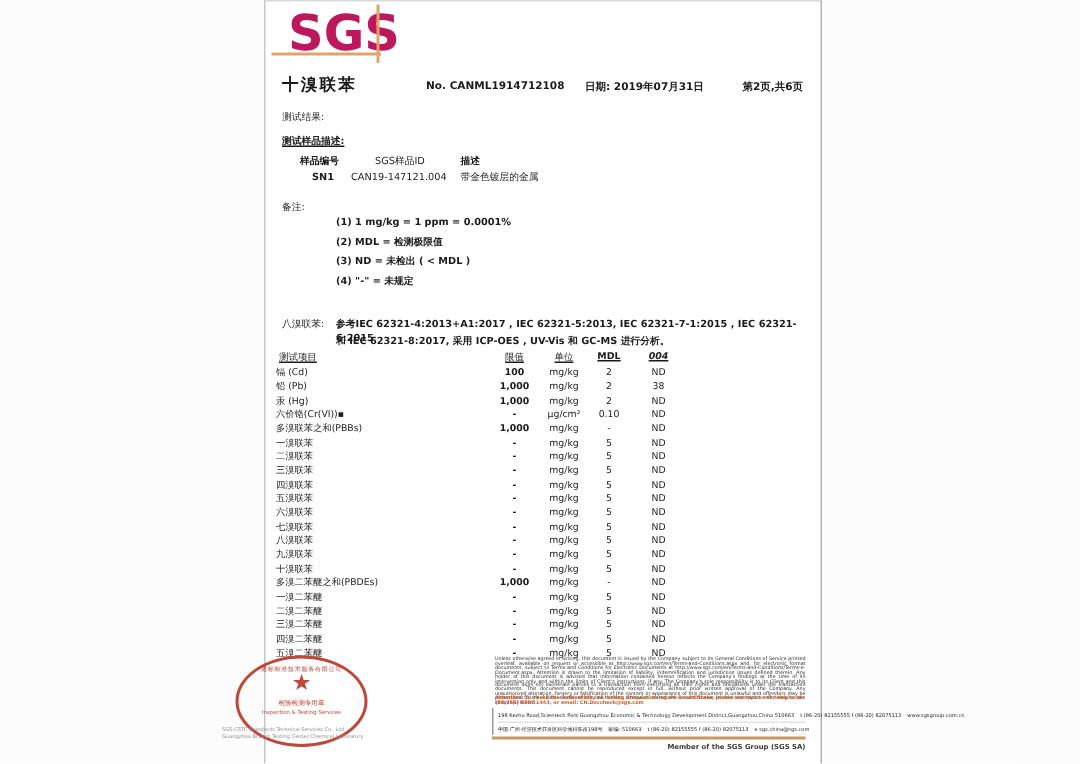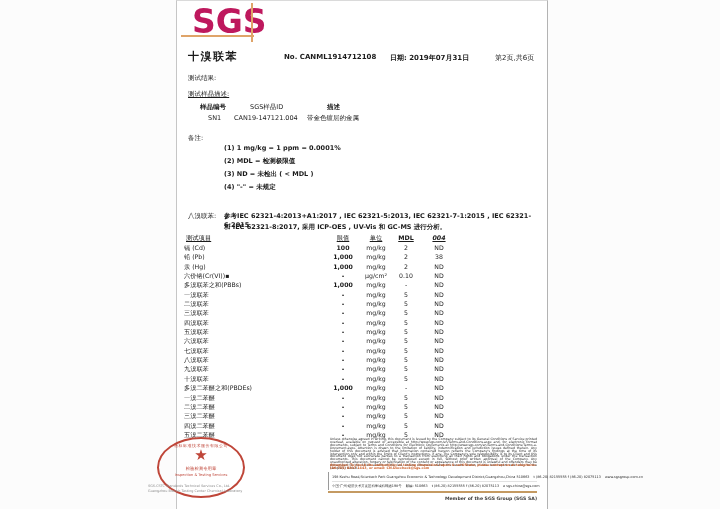--- a/index.html
+++ b/index.html
@@ -17,31 +17,31 @@
   .abs { position:absolute; }
 
   
   .logo { left:15px; top:1px; font-size:33px; font-weight:bold; color:#be185d; letter-spacing:0; }
   .crop-h { left:4px; top:34px; width:73px; height:2px; background:var(--accent,#dfa469); }
   .crop-v { left:74px; top:2px; width:2px; height:39px; background:var(--accent,#dfa469); }
 
   .doc-title { left:11px; top:48px; font-size:11px; font-weight:bold; letter-spacing:1.5px; }
   .report-no  { left:107px; top:52px; font-size:7px; font-weight:bold; }
   .date-line  { left:213px; top:52px; font-size:7px; font-weight:bold; }
-  .page-line  { left:318px; top:52px; font-size:7px; font-weight:normal; }
+  .page-line  { left:318px; top:52px; font-size:7px; font-weight:bold; }
 
   .results-label { left:11px; top:73px; font-size:6.5px; }
-  .sample-heading { left:11px; top:89px; font-size:6.5px; font-weight:normal; text-decoration:underline; }
+  .sample-heading { left:11px; top:89px; font-size:6.5px; font-weight:bold; text-decoration:underline; }
 
   
   .st { font-size:6.5px; }
   .st-h1 { left:23px;  top:102px; font-weight:bold; }
   .st-h2 { left:73px;  top:102px; font-weight:normal; }
-  .st-h3 { left:130px; top:102px; font-weight:bold;margin-left:20px; }
-  .st-v1 { left:31px;  top:113px; font-weight:normal; }
+  .st-h3 { left:130px; top:102px; font-weight:bold; }
+  .st-v1 { left:31px;  top:113px; font-weight:bold; }
   .st-v2 { left:57px;  top:113px; font-weight:normal; }
   .st-v3 { left:130px; top:113px; }
 
   .notes-label { left:11px; top:133px; font-size:6.5px; }
   .notes { left:47px; top:141px; font-size:6.5px; font-weight:600; }
   .notes div { line-height:13px; height:13px; }
 
   .rohs-heading { left:11px; top:193px; font-size:6.8px; font-weight:bold; text-decoration:underline; }
   .method-label { left:11px; top:211px; font-size:6.5px; }
   .method-1 { left:47px; top:211px; font-size:6.5px; font-weight:600; }

